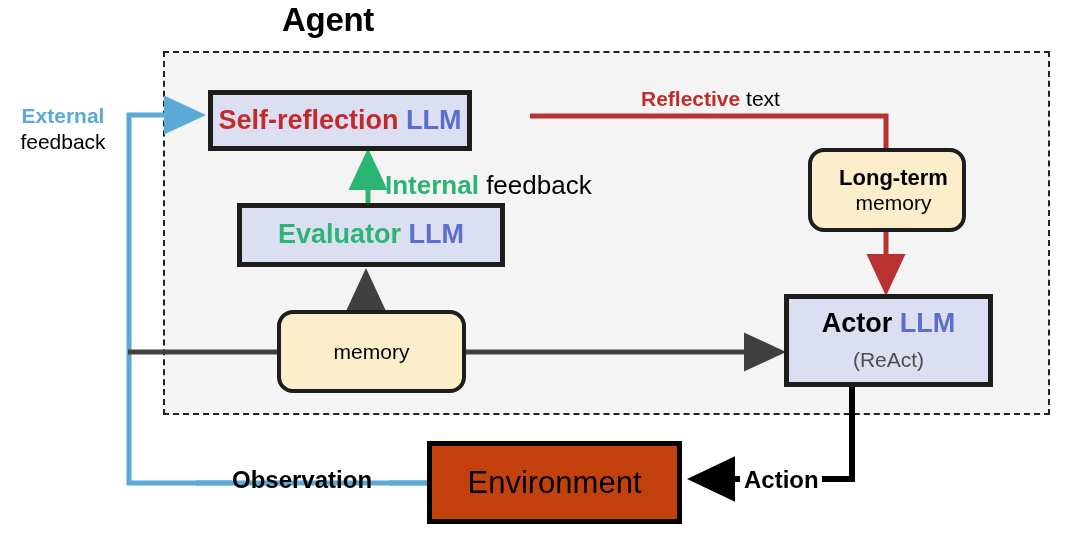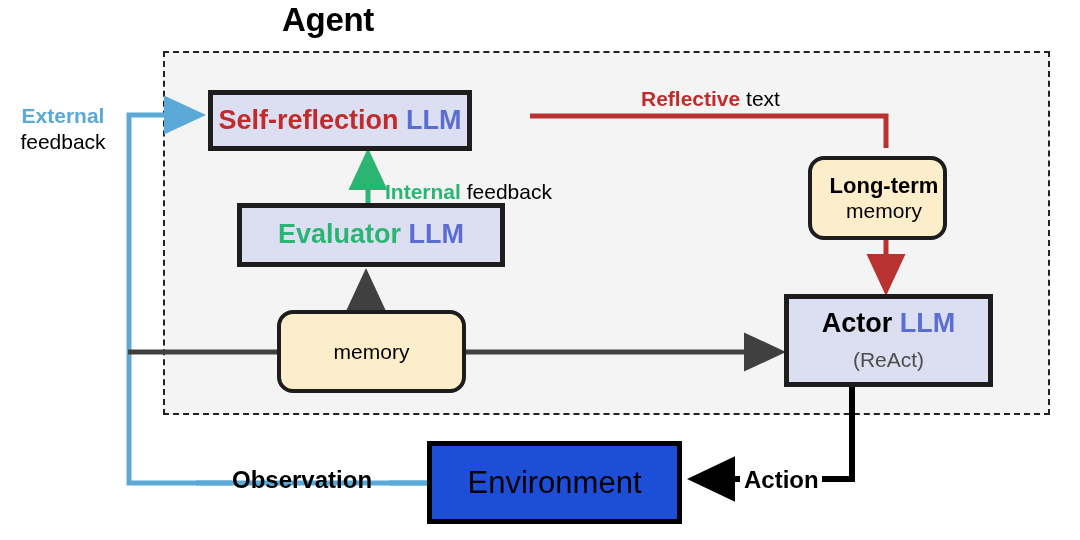--- a/index.html
+++ b/index.html
@@ -99,42 +99,42 @@
     border-radius: 16px;
   }
   #node-short-term {
     left: 277px;
     top: 310px;
     width: 189px;
     height: 83px;
   }
   #node-long-term {
     left: 808px;
-    top: 156px;
-    width: 139px;
+    top: 148px;
+    width: 158px;
     height: 84px;
     padding-left: 13px;
   }
   .mem-title {
     font-size: 22px;
     font-weight: bold;
     color: #000000;
   }
   .mem-sub {
     font-size: 21px;
     color: #000000;
     margin-top: 2px;
   }
   
   #node-environment {
     left: 427px;
     top: 441px;
     width: 255px;
     height: 83px;
-    background: #1d4ed8;
+    background: #c2410c;
     border: 5px solid #000000;
     font-size: 31px;
     color: #000000;
   }
   
   .t-red { color: #c22b2b; }
   .t-blue-llm { color: #5a6dd0; }
   .t-green { color: #2bb573; }
   .t-black { color: #000000; }
   .t-skyblue { color: #5aa9d6; }
@@ -147,22 +147,22 @@
     left: 2px;
     top: 103px;
     width: 122px;
     text-align: center;
     font-size: 21px;
     line-height: 1.22;
   }
   #label-external .l1 { font-weight: bold; }
   #label-internal {
     left: 385px;
-    top: 180px;
-    font-size: 21px;
+    top: 170px;
+    font-size: 26px;
   }
   #label-internal .l1 { font-weight: bold; }
   #label-reflective {
     left: 641px;
     top: 87px;
     font-size: 21px;
   }
   #label-reflective .l1 { font-weight: bold; }
   #label-observation {
     left: 232px;

